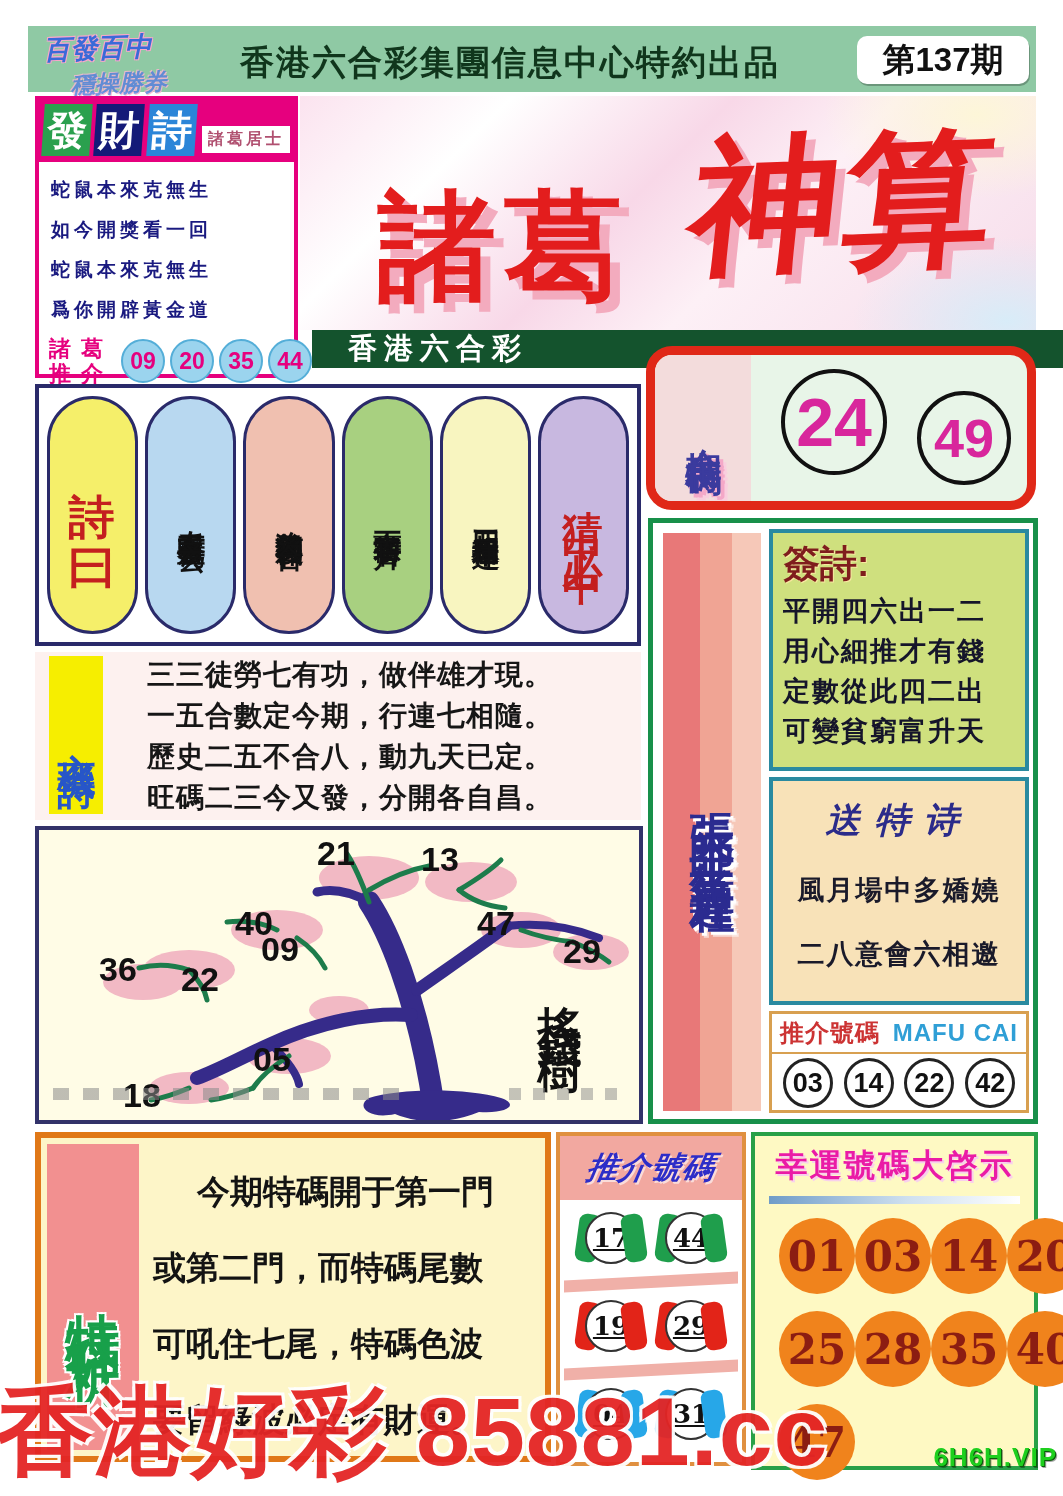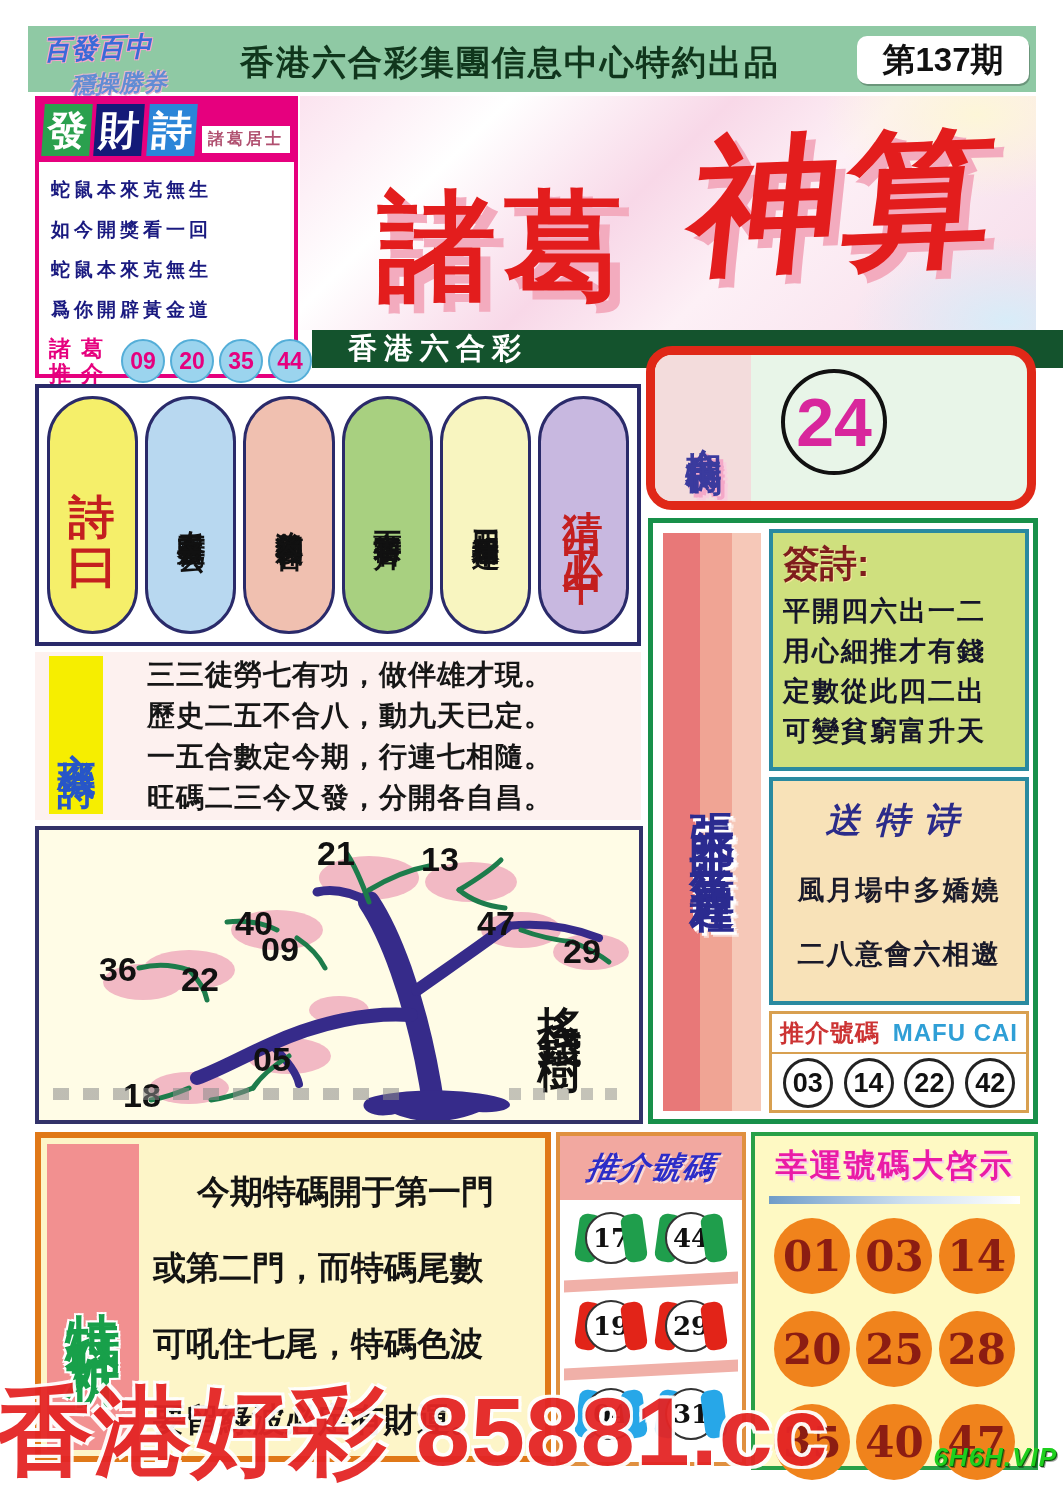--- a/index.html
+++ b/index.html
@@ -98,33 +98,33 @@
   
   .shields{left:556px;top:1132px;width:190px;height:334px;background:#fff;border:4px solid #e09040;box-sizing:border-box;}
   .shields-head{height:64px;background:#f2a8a0;display:flex;align-items:center;justify-content:center;}
   .shields-head span{font-size:31px;font-weight:900;font-style:italic;color:#2d2dc8;transform:skewX(-10deg);letter-spacing:1px;text-shadow:2px 2px 0 rgba(255,255,255,.6);}
   .shield-row{display:flex;justify-content:space-evenly;align-items:center;height:76px;}
   .divider{height:12px;margin:0 4px;background:#f0b0a8;transform:skewY(-3deg);}
   .shield{position:relative;width:58px;height:58px;}
   .shield::before,.shield::after{content:"";position:absolute;top:5px;width:22px;height:48px;background:var(--c);border-radius:8px;}
   .shield::before{left:-5px;transform:rotate(8deg);}
   .shield::after{right:-5px;transform:rotate(-8deg);}
-  .shield .in{position:absolute;inset:3px;background:#fff;border:2px solid #333;border-radius:50%;display:flex;align-items:center;justify-content:center;font-family:"DejaVu Serif",serif;font-size:26px;font-weight:700;color:#111;}
+  .shield .in{position:absolute;inset:3px;background:#fff;border:2px solid #333;border-radius:50%;display:flex;align-items:center;justify-content:center;font-family:"DejaVu Serif",serif;font-size:26px;font-weight:700;color:#111;text-decoration:underline;}
   .sh-g{--c:#1f9e4c;} .sh-r{--c:#e22418;} .sh-b{--c:#27a7e8;}
 
   
   .lucky{left:751px;top:1132px;width:287px;height:338px;background:#fef9c3;border:4px solid #28a048;box-sizing:border-box;}
   .lucky-title{text-align:center;margin-top:8px;font-size:32px;font-weight:900;color:#ea1ba6;letter-spacing:2px;text-shadow:2px 2px 0 #f8d0ec;}
   .lucky-bar{margin:8px 14px 0 14px;height:8px;background:linear-gradient(90deg,#6f9cc8 0%,#cfe0ef 55%,#ffffff 100%);}
-  .lucky-grid{display:grid;grid-template-columns:repeat(3,1fr);row-gap:17px;padding:14px 16px 0 16px;justify-items:center;}
+  .lucky-grid{display:grid;grid-template-columns:repeat(4,1fr);row-gap:17px;padding:14px 16px 0 24px;justify-items:center;}
   .lucky-circle{width:76px;height:76px;border-radius:50%;background:#f0831c;display:flex;align-items:center;justify-content:center;font-family:"DejaVu Serif",serif;font-size:42px;font-weight:700;color:#8c1d12;}
 
   
   .wm-main{left:-4px;top:1368px;font-size:97px;font-weight:900;color:#e42525;letter-spacing:1px;white-space:nowrap;z-index:50;opacity:.95;text-shadow:3px 3px 0 #fff,-3px -3px 0 #fff,3px -3px 0 #fff,-3px 3px 0 #fff;}
-  .wm-corner{right:6px;top:1442px;font-size:26px;font-weight:900;font-style:italic;color:#1ecf1e;z-index:51;text-shadow:1px 1px 0 #0a5a0a,2px 2px 0 rgba(0,0,0,.35);letter-spacing:1px;}
+  .wm-corner{right:6px;top:1442px;font-size:26px;font-weight:900;color:#1ecf1e;z-index:51;text-shadow:1px 1px 0 #0a5a0a,2px 2px 0 rgba(0,0,0,.35);letter-spacing:1px;}
 </style>
 </head>
 <body>
 
 <div class="page">
 
   <div class="abs header-band"></div>
   <div class="abs logo">
     <div class="l1">百發百中</div>
     <div class="l2">穩操勝券</div>
@@ -165,20 +165,21 @@
   </div>
   <div class="abs blue-band">
     <span>香港六合彩</span>
   </div>
 
   <div class="abs special">
     <div class="special-label">
       <div class="vtext">今期特碼</div>
     </div>
     <div class="sc-circle sc1">24</div>
+    <div class="sc-circle sc2">49</div>
   </div>
 
   <div class="abs verse">
     <div class="pill intro">
         <div class="vtext">詩曰</div>
       </div>
     <div class="pill c1">
         <div class="vtext">左看右看堅爲玄</div>
       </div>
     <div class="pill c2">
@@ -194,22 +195,22 @@
         <div class="vtext">猜中必中</div>
       </div>
   </div>
 
   <div class="abs mystery">
     <div class="abs mystery-label">
       <div class="vtext">玄機詩</div>
     </div>
     <div class="abs mystery-lines">
       <div>三三徒勞七有功，做伴雄才現。</div>
+      <div>一五合數定今期，行連七相隨。</div>
       <div>歷史二五不合八，動九天已定。</div>
-      <div>一五合數定今期，行連七相隨。</div>
       <div>旺碼二三今又發，分開各自昌。</div>
     </div>
   </div>
 
   <div class="abs tree-box">
     <svg class="abs" style="left:0;top:0;" width="600" height="290" viewBox="0 0 600 290">
       <g fill="#f2b9c4">
         <ellipse cx="330" cy="48" rx="50" ry="22"></ellipse>
           <ellipse cx="432" cy="52" rx="46" ry="20"></ellipse>
         <ellipse cx="238" cy="100" rx="46" ry="20"></ellipse>

